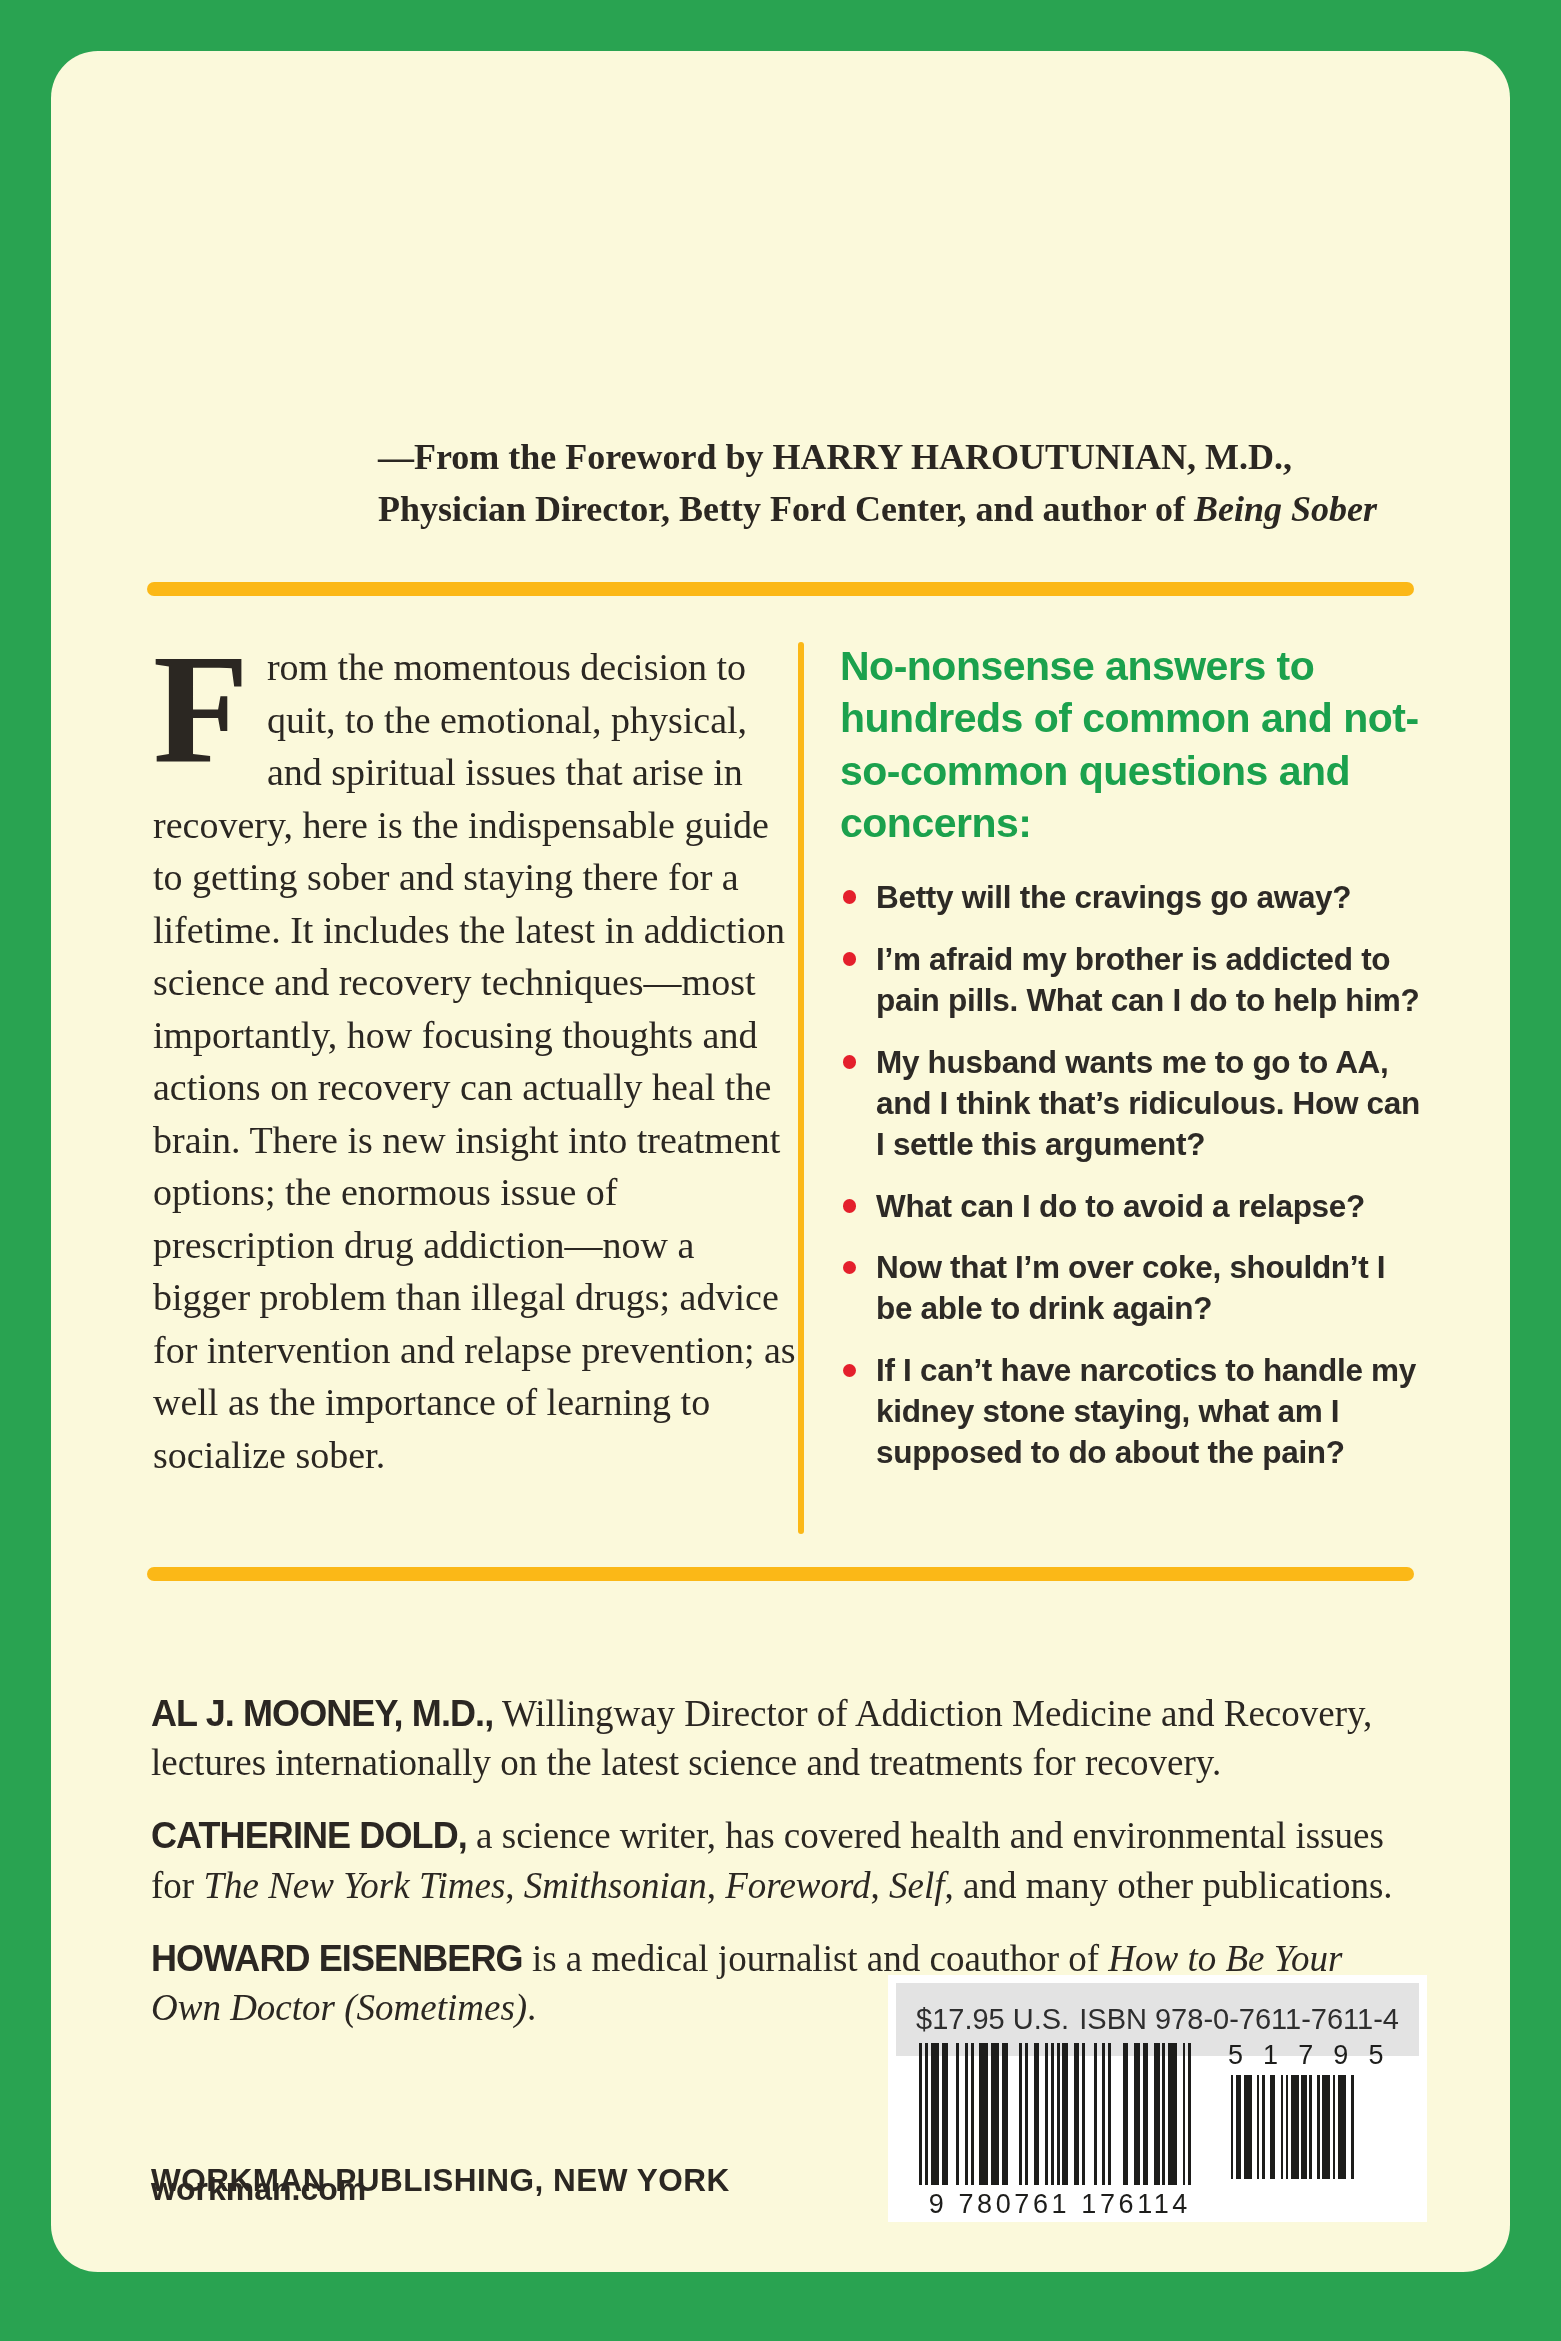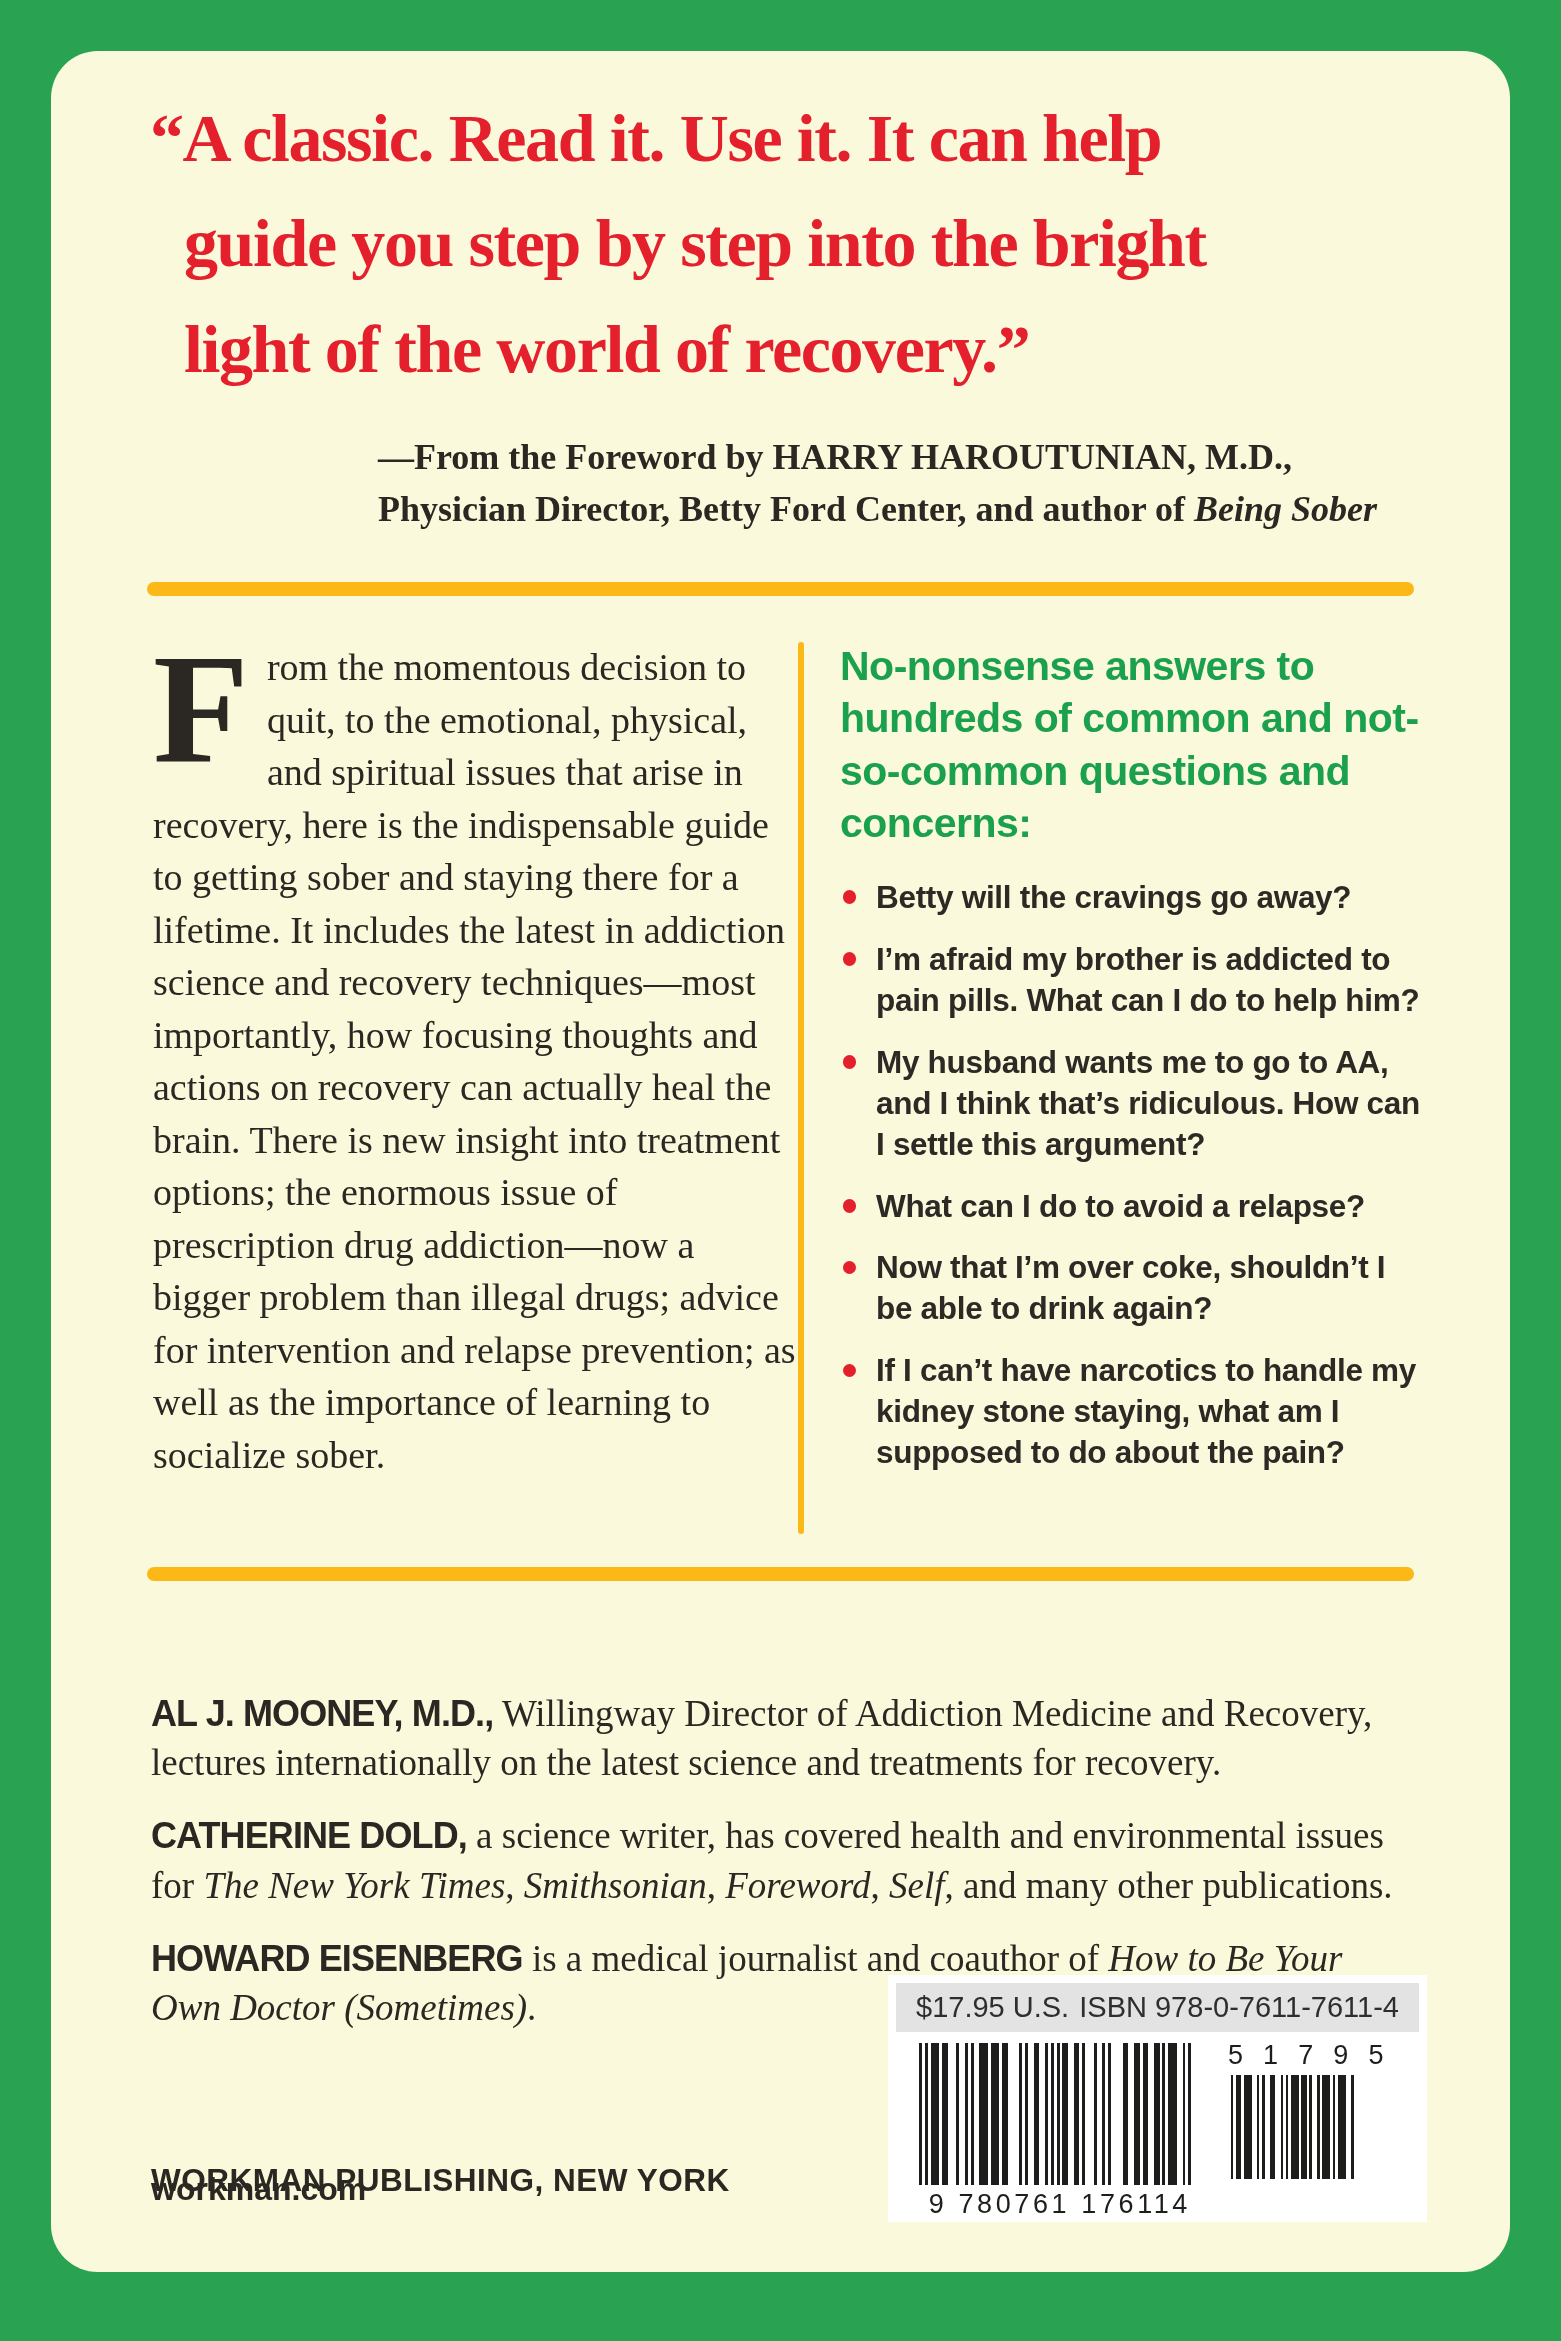--- a/index.html
+++ b/index.html
@@ -45,43 +45,38 @@
   .bio-name{font-family:"Liberation Sans",sans-serif;font-weight:bold;font-size:36px;letter-spacing:-0.9px;}
 
   
   .site{left:151px;top:2043px;color:#2B2722;font:bold 34px "Liberation Sans",sans-serif;}
   .publisher{left:151px;top:2129px;color:#2B2722;font:bold 31.5px "Liberation Sans",sans-serif;letter-spacing:0.5px;margin-top:33px;}
   .psite{left:151px;top:2171px;color:#2B2722;font:bold 32px "Liberation Sans",sans-serif;}
 
   
   .price-box{left:888px;top:1975px;width:539px;height:247px;background:#ffffff;}
   .price-strip{position:absolute;left:8px;right:8px;top:8px;height:49px;background:#E3E3E3;
-               display:flex;justify-content:space-between;align-items:center;padding:0 20px;
+               display:flex;justify-content:space-between;align-items:center;padding:12px 20px;
                font:29px "Liberation Sans",sans-serif;color:#2E2E2E;}
   .ean{position:absolute;left:31px;top:68px;width:272px;text-align:right;}
   .bars{display:flex;align-items:stretch;}
   .ean-bars{height:142px;}
   .ean-digits{margin-top:3.6px;font:27px "Liberation Sans",sans-serif;letter-spacing:3.6px;color:#1D1D1B;white-space:nowrap;}
   .supp{position:absolute;left:340px;top:65px;width:141px;text-align:center;}
   .supp-digits{font:27px "Liberation Sans",sans-serif;letter-spacing:6.3px;color:#1D1D1B;white-space:nowrap;}
   .supp-bars{height:104px;margin-top:3.6px;}
   .bar-on{background:#1D1D1B;height:100%;}
   .bar-off{background:transparent;height:100%;}
 </style>
 </head>
 <body>
 
 <div class="canvas">
   <div class="card abs"></div>
 
-  <div class="quote abs">
-    <div>“A classic. Read it. Use it. It can help</div>
-    <div class="indent">guide you step by step into the bright</div>
-    <div class="indent">light of the world of recovery.”</div>
-  </div>
 
   <div class="attribution abs">
     <div>—From the Foreword by HARRY HAROUTUNIAN, M.D.,</div>
     <div><span>Physician Director, Betty Ford Center, and author of </span><span class="italic">Being Sober</span></div>
   </div>
 
   <div class="rule rule-1 abs"></div>
 
   <div class="left-col abs">
     <span class="dropcap">F</span><span>rom the momentous decision to quit, to the emotional, physical, and spiritual issues that arise in recovery, here is the indispensable guide to getting sober and staying there for a lifetime. It includes the latest in addiction science and recovery techniques—most importantly, how focusing thoughts and actions on recovery can actually heal the brain. There is new insight into treatment options; the enormous issue of prescription drug addiction—now a bigger problem than illegal drugs; advice for intervention and relapse prevention; as well as the importance of learning to socialize sober.</span>

